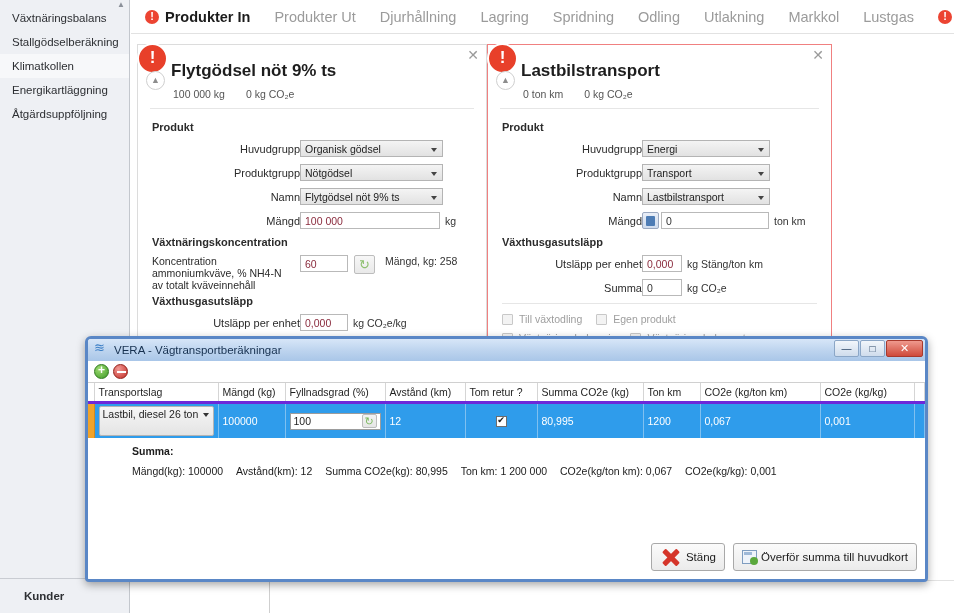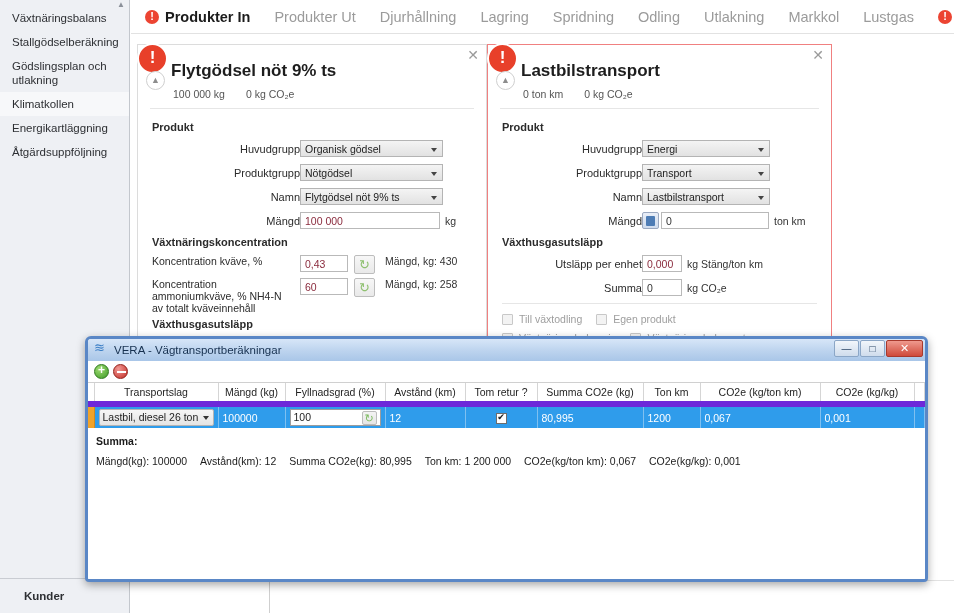--- a/index.html
+++ b/index.html
@@ -204,33 +204,33 @@
   }
   .tb-icon { width:15px; height:15px; border-radius:50%; position:relative; cursor:pointer; }
   .tb-icon.add { background: radial-gradient(circle at 35% 30%, #9fdc72, #3e9a27); border:1px solid #2f7a1d;}
   .tb-icon.add::after{ content:"+"; position:absolute; left:0; right:0; top:-2px; text-align:center;
                        color:#fff; font-size:12px; font-weight:bold; line-height:15px;}
   .tb-icon.del { background: radial-gradient(circle at 35% 30%, #f29a95, #c22d26); border:1px solid #932019;}
   .tb-icon.del::after{ content:""; position:absolute; left:3px; top:6px; width:9px; height:2px; background:#fff;}
 
   table.grid { border-collapse: collapse; width: 100%; table-layout: fixed; }
   table.grid th {
-    font-size:10.5px; font-weight:normal; color:#1e1e1e; text-align:center;
-    background:#fff; border-right:1px solid #d5d5d5; border-bottom:6px solid #6d28d9;
+    font-size:10.5px; font-weight:normal; color:#1e1e1e; text-align:left;
+    background:#fff; border-right:1px solid #d5d5d5; border-bottom:3px solid #6d28d9;
     padding: 3px 4px; height: 19px; white-space:nowrap; overflow:hidden;
   }
   table.grid td {
     font-size:10.5px; color:#fff; background:#2f9ceb;
     border-right:1px solid #7fc0f0; padding: 2px 4px; height: 19px;
     white-space:nowrap; overflow:hidden;
   }
   table.grid td.rowsel { background:#f0a32a; width:5px; padding:0; border-right:1px solid #d08a1f;}
   table.grid th.rowsel { background:#fff; border-right:1px solid #d5d5d5;}
   td .incell-sel {
-    height:17px; background:linear-gradient(#f6f6f6,#e4e4e4); border:1px solid #b4b4b4;
+    height:30px; background:linear-gradient(#f6f6f6,#e4e4e4); border:1px solid #b4b4b4;
     border-radius:2px; color:#1e1e1e; font-size:10.5px; line-height:14px;
     padding: 0 14px 0 3px; position:relative; cursor:pointer; white-space:nowrap; overflow:hidden;
   }
   td .incell-sel::after {
     content:""; position:absolute; right:4px; top:6px;
     border-left:3px solid transparent; border-right:3px solid transparent;
     border-top:4px solid #333;
   }
   td .incell-edit {
     height:17px; background:#fff; border:1px solid #9c9c9c; color:#1e1e1e;
@@ -247,21 +247,21 @@
   }
   td.center { text-align:center; }
   .cbx-on {
     display:inline-block; width:11px; height:11px; background:#fff; border:1px solid #6d6d6d;
     position:relative; vertical-align:middle;
   }
   .cbx-on::after { content:"\2714"; position:absolute; left:0; right:0; top:-3px; text-align:center;
                    font-size:9px; color:#1b1b1b; line-height:13px;}
   td.blank { background:#fff; border-right:none; }
 
-  .summa-wrap { padding: 7px 8px 0 8px; }
+  .summa-wrap { padding: 7px 8px 0 8px; margin-left: 36px; }
   .summa-h { font-size:10.5px; font-weight:bold; color:#1b1b1b; margin-bottom:8px; }
   .summa-l { font-size:10.5px; color:#1b1b1b; }
   .summa-l b { font-weight:normal; }
   .summa-l .pair { margin-right: 10px; white-space:nowrap; }
 
   .dlg-footer {
     position:absolute; right:8px; bottom:8px; display:flex; gap:8px; align-items:center;
   }
   .btn {
     height: 28px; border:1px solid #a9a9a9; border-radius:3px;
@@ -296,21 +296,20 @@
 </style>
 </head>
 <body>
 
 <div id="root">
 
   <div class="sidebar">
     <div class="sidebar-scroll-arrow">▲</div>
     <div class="side-item"><span>Växtnäringsbalans</span></div>
     <div class="side-item"><span>Stallgödselberäkning</span></div>
-    <div class="side-item"><span>Gödslingsplan och utlakning</span></div>
     <div class="side-item active"><span>Klimatkollen</span></div>
     <div class="side-item"><span>Energikartläggning</span></div>
     <div class="side-item"><span>Åtgärdsuppföljning</span></div>
   </div>
   <div class="sidebar-bottom">
     <div class="lbl">Kunder</div>
   </div>
 
   <div class="main">
 
@@ -381,26 +380,20 @@
           </div>
 
           <div class="frow">
             <div class="flabel">Mängd</div>
             <div class="txt" style="width:140px">100 000</div>
             <div class="unit">kg</div>
           </div>
 
           <div class="sec-title">Växtnäringskoncentration</div>
 
-          <div class="conc-row">
-            <div class="conc-label">Koncentration kväve, %</div>
-            <div class="txt" style="width:48px">0,43</div>
-            <div class="refresh-btn"></div>
-            <div class="kval">Mängd, kg: 430</div>
-          </div>
 
           <div class="conc-row">
             <div class="conc-label">Koncentration ammoniumkväve, % NH4-N av totalt kväveinnehåll</div>
             <div class="txt" style="width:48px">60</div>
             <div class="refresh-btn"></div>
             <div class="kval">Mängd, kg: 258</div>
           </div>
 
           <div class="sec-title" style="margin-top:0">Växthusgasutsläpp</div>
 
@@ -602,17 +595,27 @@
             <b>CO2e(kg/ton km):</b>
             <span>0,067</span>
           </span>
           <span class="pair">
             <b>CO2e(kg/kg):</b>
             <span>0,001</span>
           </span>
         </div>
       </div>
 
+      <div class="dlg-footer">
+        <div class="btn">
+          <span class="x-ico"></span>
+          <span>Stäng</span>
+        </div>
+        <div class="btn">
+          <span class="tr-ico"></span>
+          <span>Överför summa till huvudkort</span>
+        </div>
+      </div>
 
     </div>
   </div>
 
 </div>
 
 </body></html>

